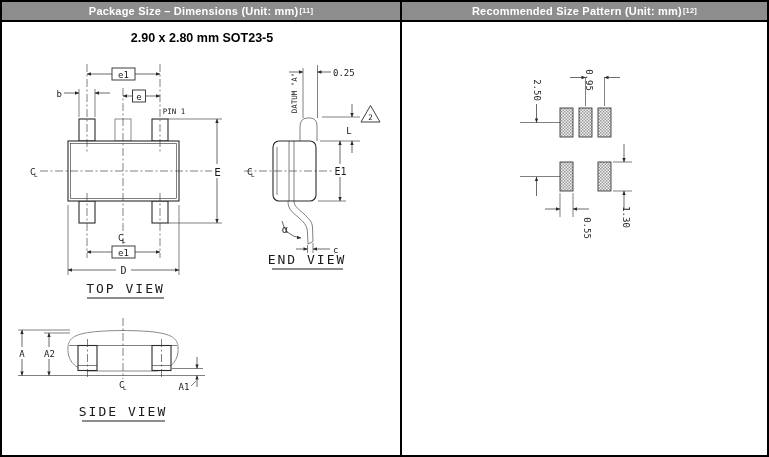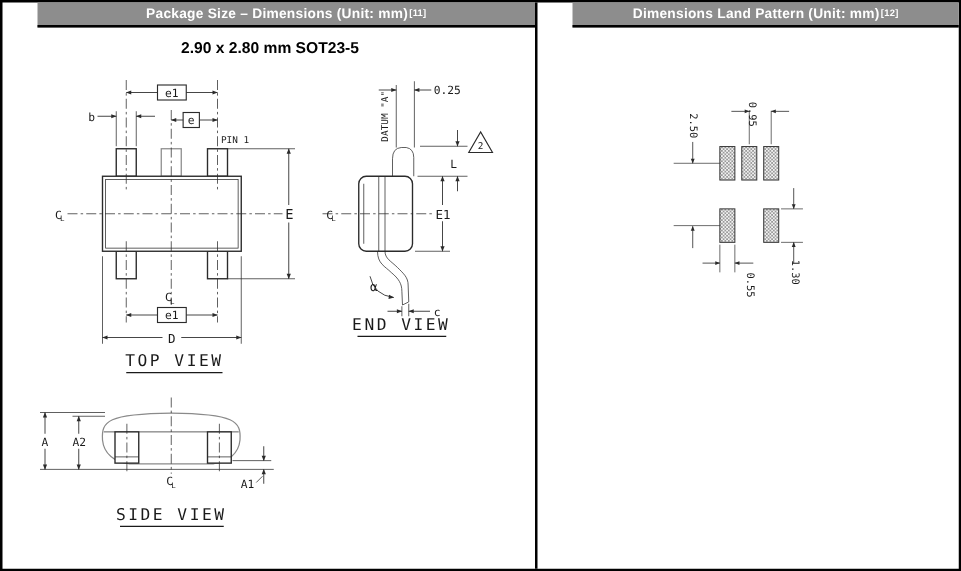--- a/index.html
+++ b/index.html
@@ -6,21 +6,21 @@
   .page{
     position:relative;
     width:769px;height:457px;
     background:#fff;
     border:2px solid #000;
     box-sizing:border-box;
     display:flex;
     font-family:"Liberation Sans",sans-serif;
     margin:0 auto;
   }
-  .panel{position:relative;height:100%;padding-left:28px;}
+  .panel{position:relative;height:100%;}
   .panel.left{width:398px;border-right:2px solid #000;box-sizing:content-box;}
   .panel.right{flex:1;}
   .panel-header{
     height:18px;
     background:#8d8d8d;
     border-bottom:2px solid #000;
     color:#fff;
     font-weight:bold;
     font-size:11px;
     display:flex;align-items:center;justify-content:center;
@@ -242,21 +242,21 @@
         <g>
           <text class="title" x="123" y="416" text-anchor="middle">SIDE VIEW</text>
           <line x1="82" y1="421" x2="165" y2="421" stroke="#1a1a1a" stroke-width="1"></line>
         </g>
       </g>
     </svg>
   </div>
 
   <div class="panel right">
     <div class="panel-header">
-      <span>Dimensions Land Pattern (Unit: mm)</span>
+      <span>Recommended Size Pattern (Unit: mm)</span>
         <sup>[12]</sup>
     </div>
 
     <svg class="draw" viewBox="402 2 365 453">
       <defs>
         <marker id="ah2" viewBox="0 0 10 10" refX="9.5" refY="5" markerWidth="8" markerHeight="6" orient="auto-start-reverse">
           <path d="M0,1 L10,5 L0,9 Z" class="ah"></path>
         </marker>
         <pattern id="padhatch" width="3" height="3" patternUnits="userSpaceOnUse">
           <rect width="3" height="3" fill="#f2f2f2"></rect>

